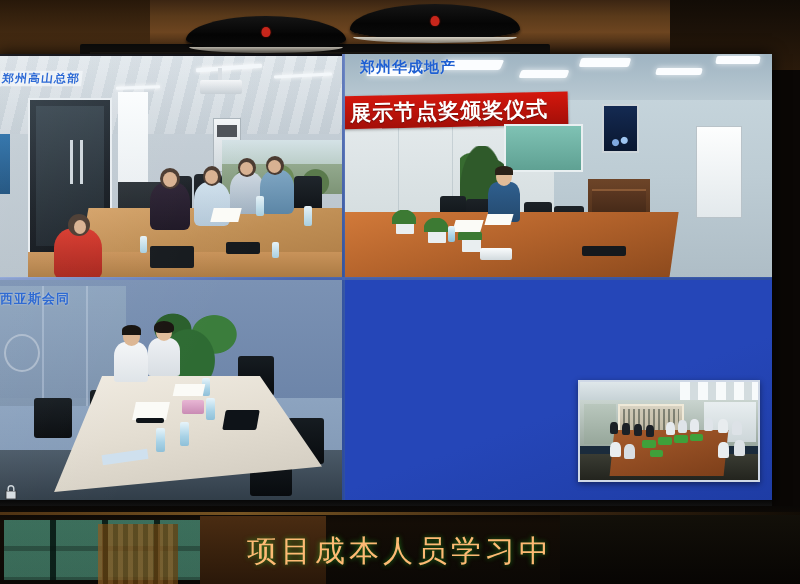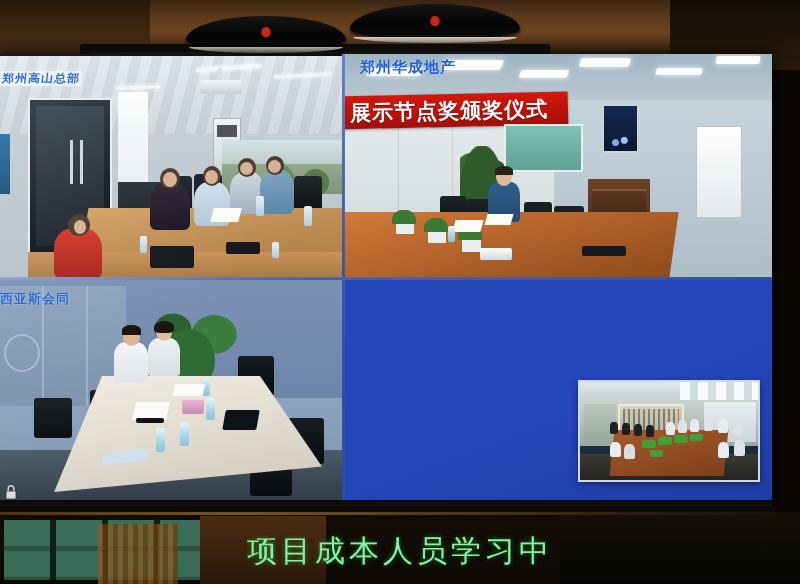--- a/index.html
+++ b/index.html
@@ -468,15 +468,15 @@
 
   <div class="wall-bezel"></div>
 
   <div class="room"></div>
   <div class="room-right"></div>
   <div class="room-win"></div>
   <div class="room-curtain"></div>
   <div class="room-wood"></div>
   <div class="room-edge"></div>
 
-  <div class="caption" style="color: #86efac;">项目成本人员学习中</div>
+  <div class="caption" style="color: #fdba74;">项目成本人员学习中</div>
 
 </div>
 
 </body></html>

